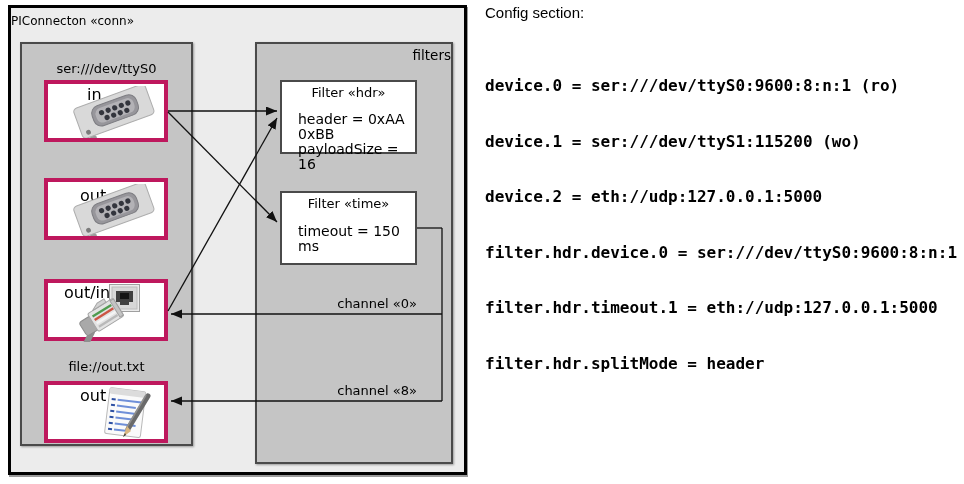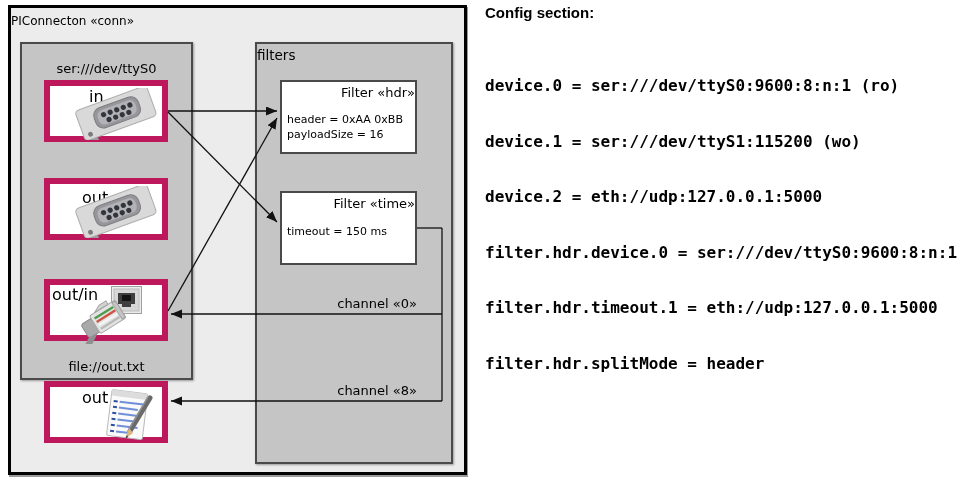--- a/index.html
+++ b/index.html
@@ -4,39 +4,39 @@
 <style>
   * { box-sizing: border-box; margin: 0; padding: 0; }
   html,body { width: 964px; height: 484px; background: #fff; overflow: hidden;
               font-family: "DejaVu Sans", sans-serif; color: #000; }
   .diagram { position: absolute; left: 8px; top: 5px; width: 459px; height: 470px;
              border: 3px solid #000; background: #ececec; box-shadow: 1px 2px 0 #9a9a9a; }
   .diagram-title { position: absolute; top: 6px; left: 0; width: 100%; text-align: left;
                    font-size: 12px; }
   .panel { position: absolute; border: 2px solid #4a4a4a; background: #c5c5c5;
            box-shadow: 1px 1px 2px rgba(0,0,0,.35); }
-  .left-panel  { left: 9px;  top: 34px; width: 173px; height: 338px; }
+  .left-panel  { left: 9px;  top: 34px; width: 173px; height: 404px; }
   .right-panel { left: 244px; top: 34px; width: 198px; height: 422px; }
-  .panel-title { position: absolute; top: 3px; left: 0; width: 100%; text-align: left;
+  .panel-title { position: absolute; top: 3px; left: 0; width: 100%; text-align: right;
                  font-size: 13.5px; }
   .dev-label { position: absolute; left: 0; width: 100%; text-align: center; font-size: 13px; }
   .dev-box { position: absolute; left: 22px; width: 124px; height: 62px;
-             border: 6px solid #be185d; background: #fff; }
+             border: 4px solid #be185d; background: #fff; }
   .mode { position: absolute; font-size: 16px; }
   .icon { position: absolute; }
   .filter-box { position: absolute; left: 23px; width: 137px; height: 74px;
                 border: 2px solid #4a4a4a; background: #fff; }
-  .filter-title { position: absolute; top: 3px; left: 0; width: 100%; text-align: right;
+  .filter-title { position: absolute; top: 3px; left: 0; width: 100%; text-align: center;
                   font-size: 13px; }
-  .filter-attrs { position: absolute; left: 5px; font-size: 11px; line-height: 15px; }
+  .filter-attrs { position: absolute; left: 16px; font-size: 14px; line-height: 15px; }
   .channel-label { position: absolute; right: 34px; font-size: 13px; }
   .wires { position: absolute; left: 0; top: 0; width: 453px; height: 464px;
            pointer-events: none; }
   .config { position: absolute; left: 485px; top: 4px; }
-  .config-heading { font-family: "Liberation Sans", sans-serif; font-weight: bold;
+  .config-heading { font-family: "Liberation Sans", sans-serif; font-weight: normal;
                     font-size: 15px; }
   .config-lines { margin-top: 19px; font-family: "DejaVu Sans Mono", monospace;
                   font-weight: bold; font-size: 16px; line-height: 18.5px; white-space: pre; }
 </style>
 </head>
 <body>
 
 <div class="diagram">
   <div class="diagram-title">PIConnecton «conn»</div>
 
@@ -80,21 +80,21 @@
           <circle cx="49.5" cy="29.5" r="2.6" fill="#33353d"></circle>
             <circle cx="56.5" cy="29.5" r="2.6" fill="#33353d"></circle>
             <circle cx="63.5" cy="29.5" r="2.6" fill="#33353d"></circle>
             <circle cx="70.5" cy="29.5" r="2.6" fill="#33353d"></circle>
           <circle cx="27" cy="37" r="2.4" fill="#7b7b7b"></circle>
         </g>
       </svg>
     </div>
 
     <div class="dev-box" style="top:235px">
-      <span class="mode" style="left:2px;top:0">out/in</span>
+      <span class="mode" style="left:16px;top:0">out/in</span>
       <svg class="icon" style="left:61px;top:1px" width="31" height="28" viewBox="0 0 31 28">
         <rect x="0.5" y="0.5" width="30" height="27" fill="#ebebeb" stroke="#9f9f9f"></rect>
         <rect x="3" y="3" width="25" height="22" fill="#d7d7d7" stroke="#bcbcbc"></rect>
         <path d="M7 7 h17 v11 h-4 v3 h-9 v-3 h-4 z" fill="#3f3f3f"></path>
         <rect x="11" y="9" width="9" height="6" fill="#141414"></rect>
       </svg>
       <svg class="icon" style="left:12px;top:13px" width="80" height="46" viewBox="0 0 80 46">
         <g transform="rotate(-32 40 23)">
           <path d="M26 30 C 16 36, 9 40, 1 45" stroke="#8f8f8f" stroke-width="6" fill="none" stroke-linecap="round"></path>
           <rect x="20" y="15" width="14" height="16" rx="3" fill="#a9a9a9" stroke="#8c8c8c"></rect>

